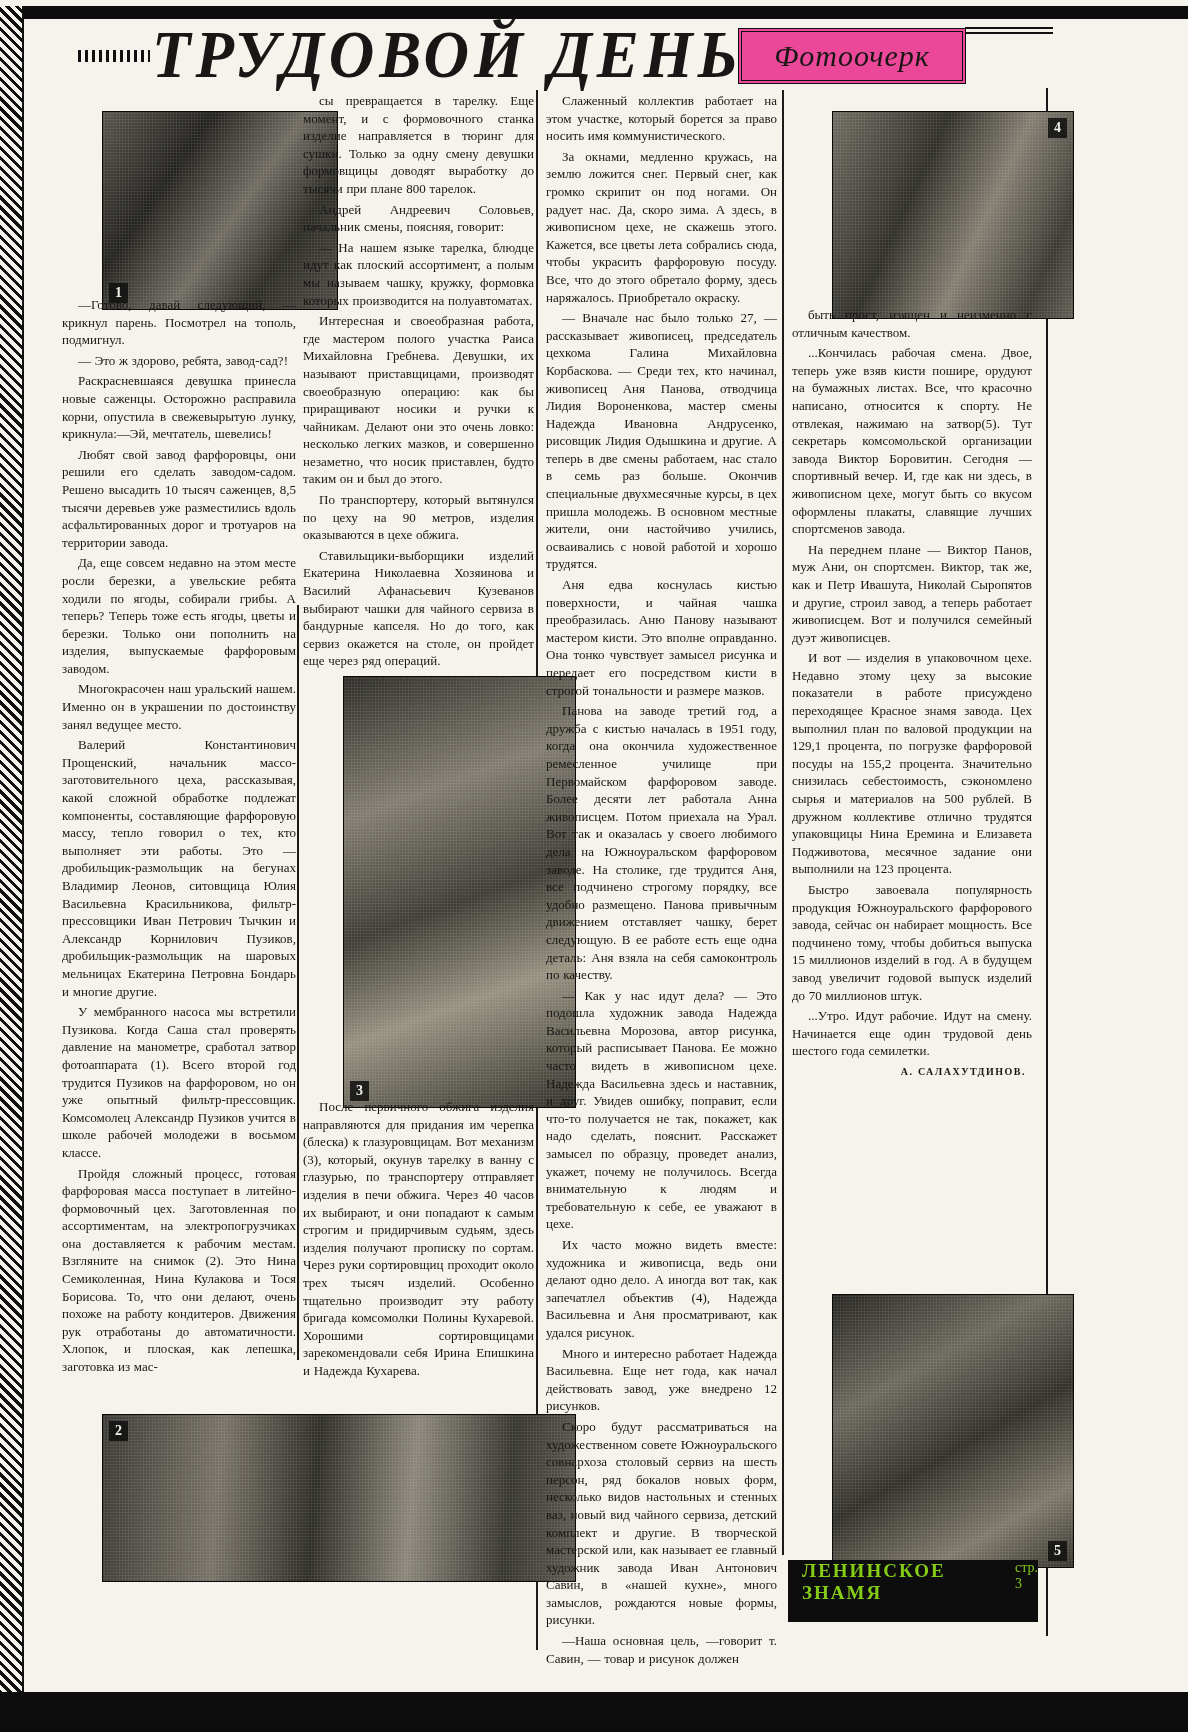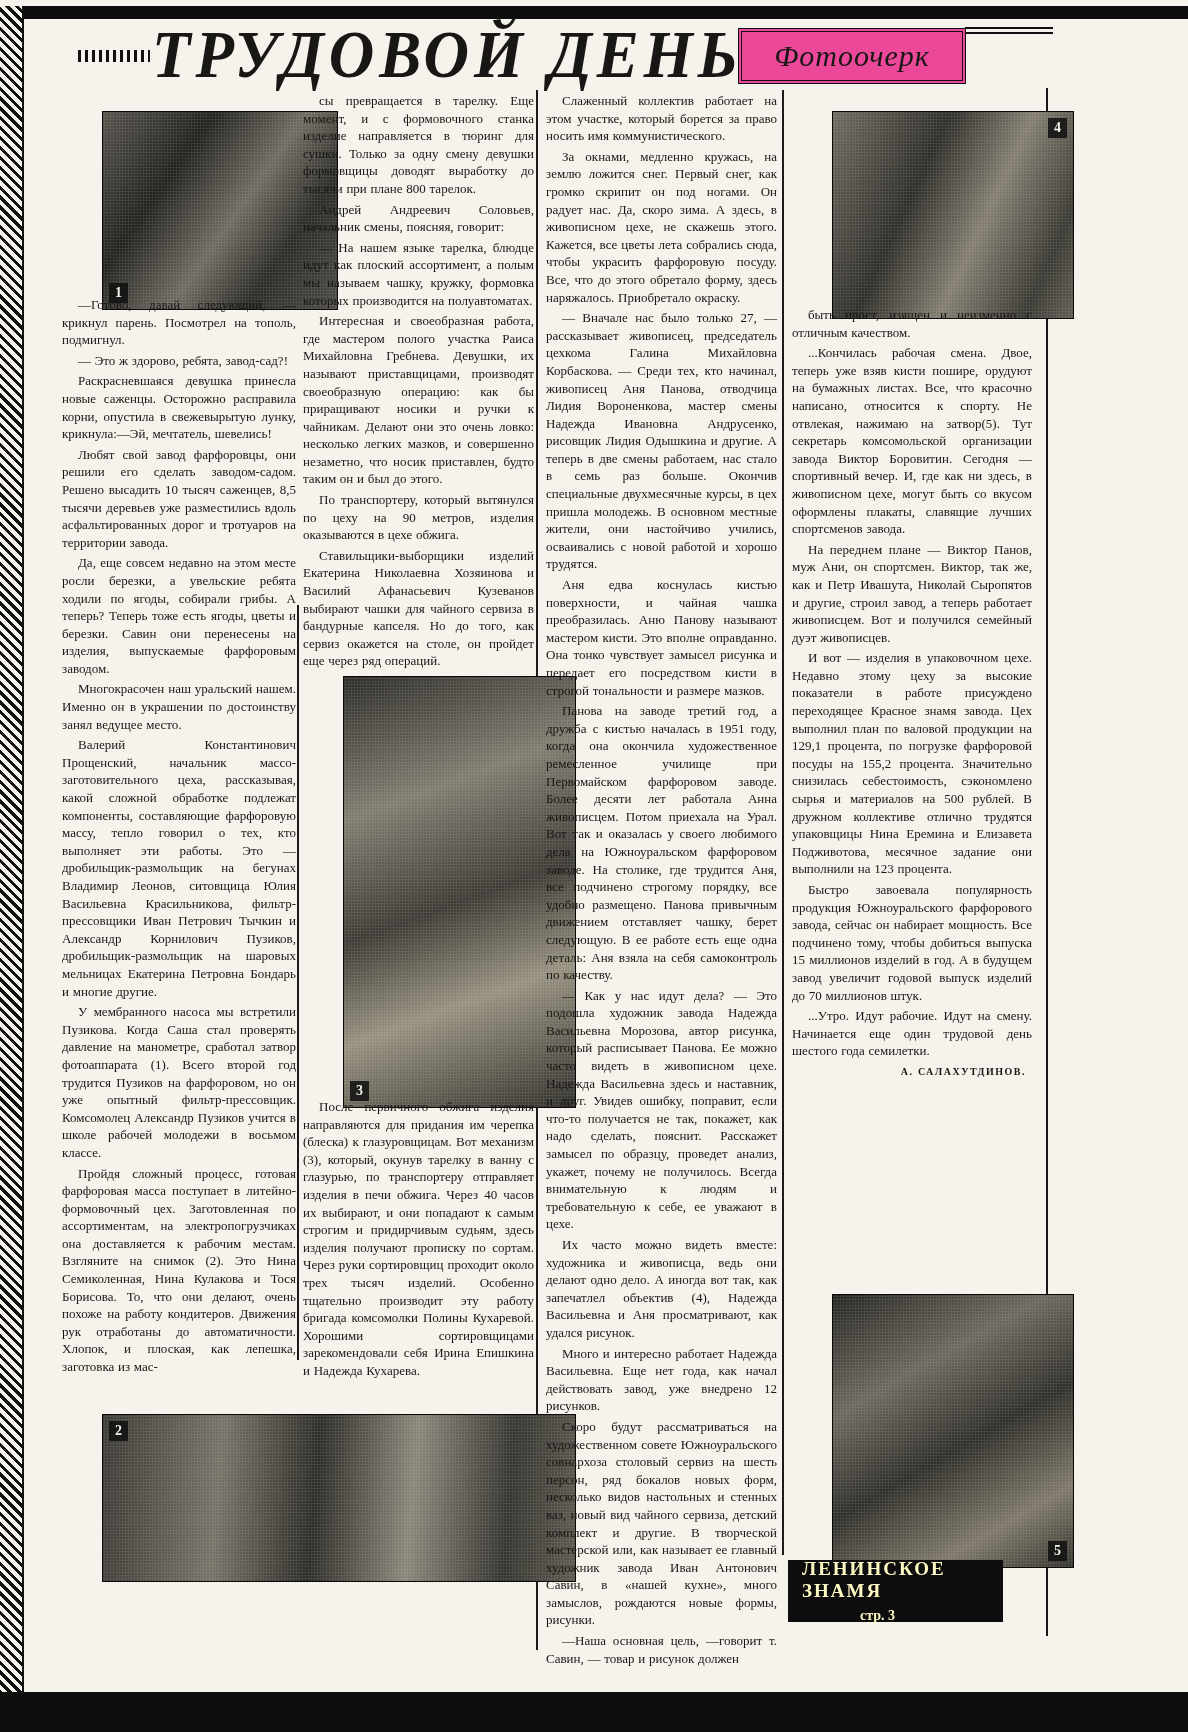--- a/index.html
+++ b/index.html
@@ -76,26 +76,26 @@
     position:absolute; z-index:2; color:#f0efe8; background:rgba(15,15,15,0.85);
     font-size:14px; font-weight:bold; padding:0 6px; line-height:20px;
   }
   .badge-bl { left:6px; bottom:6px; }
   .badge-tl { left:6px; top:6px; }
   .badge-tr { right:6px; top:6px; }
   .badge-br { right:6px; bottom:6px; }
 
   
   .footer-banner {
-    position:absolute; left:788px; top:1560px; width:215px; height:62px;
-    background:#0d0d0d; color:#fef9c3; display:flex; flex-direction:column;
+    position:absolute; left:788px; top:1560px; width:250px; height:62px;
+    background:#0d0d0d; color:#84cc16; display:flex; flex-direction:row;
     justify-content:center; padding-left:14px; box-sizing:border-box;
   }
   .footer-name { font-size:19px; font-weight:bold; letter-spacing:2px; }
-  .footer-page { font-size:14px; font-weight:bold; margin-top:6px; padding-left:58px; }
+  .footer-page { font-size:14px; font-weight:normal; margin-top:0; padding-left:58px; }
 </style>
 </head>
 <body>
 
 <div class="page">
 
   <div class="top-bar"></div>
   <div class="left-border"></div>
   <div class="bottom-bar"></div>
   <div class="right-rule"></div>
@@ -124,21 +124,21 @@
   </figure>
   <figure class="photo photo-5">
     <span class="badge badge-br">5</span>
   </figure>
 
   <div class="col col1">
     <p>—Готово, давай следующий, — крикнул парень. Посмотрел на тополь, подмигнул.</p>
     <p>— Это ж здорово, ребята, завод-сад?!</p>
     <p>Раскрасневшаяся девушка принесла новые саженцы. Осторожно расправила корни, опустила в свежевырытую лунку, крикнула:—Эй, мечтатель, шевелись!</p>
     <p>Любят свой завод фарфоровцы, они решили его сделать заводом-садом. Решено высадить 10 тысяч саженцев, 8,5 тысячи деревьев уже разместились вдоль асфальтированных дорог и тротуаров на территории завода.</p>
-    <p>Да, еще совсем недавно на этом месте росли березки, а увельские ребята ходили по ягоды, собирали грибы. А теперь? Теперь тоже есть ягоды, цветы и березки. Савин они перенесены на изделия, выпускаемые фарфоровым заводом.</p>
+    <p>Да, еще совсем недавно на этом месте росли березки, а увельские ребята ходили по ягоды, собирали грибы. А теперь? Теперь тоже есть ягоды, цветы и березки. Только они пополнить на изделия, выпускаемые фарфоровым заводом.</p>
     <p>Многокрасочен наш уральский нашем. Именно он в украшении по достоинству занял ведущее место.</p>
     <p>Валерий Константинович Прощенский, начальник массо-заготовительного цеха, рассказывая, какой сложной обработке подлежат компоненты, составляющие фарфоровую массу, тепло говорил о тех, кто выполняет эти работы. Это — дробильщик-размольщик на бегунах Владимир Леонов, ситовщица Юлия Васильевна Красильникова, фильтр-прессовщики Иван Петрович Тычкин и Александр Корнилович Пузиков, дробильщик-размольщик на шаровых мельницах Екатерина Петровна Бондарь и многие другие.</p>
     <p>У мембранного насоса мы встретили Пузикова. Когда Саша стал проверять давление на манометре, сработал затвор фотоаппарата (1). Всего второй год трудится Пузиков на фарфоровом, но он уже опытный фильтр-прессовщик. Комсомолец Александр Пузиков учится в школе рабочей молодежи в восьмом классе.</p>
     <p>Пройдя сложный процесс, готовая фарфоровая масса поступает в литейно-формовочный цех. Заготовленная по ассортиментам, на электропогрузчиках она доставляется к рабочим местам. Взгляните на снимок (2). Это Нина Семиколенная, Нина Кулакова и Тося Борисова. То, что они делают, очень похоже на работу кондитеров. Движения рук отработаны до автоматичности. Хлопок, и плоская, как лепешка, заготовка из мас-</p>
   </div>
 
   <div class="col col2a">
     <p>сы превращается в тарелку. Еще момент, и с формовочного станка изделие направляется в тюринг для сушки. Только за одну смену девушки формовщицы доводят выработку до тысячи при плане 800 тарелок.</p>
     <p>Андрей Андреевич Соловьев, начальник смены, поясняя, говорит:</p>
     <p>— На нашем языке тарелка, блюдце идут как плоский ассортимент, а полым мы называем чашку, кружку, формовка которых производится на полуавтоматах.</p>

